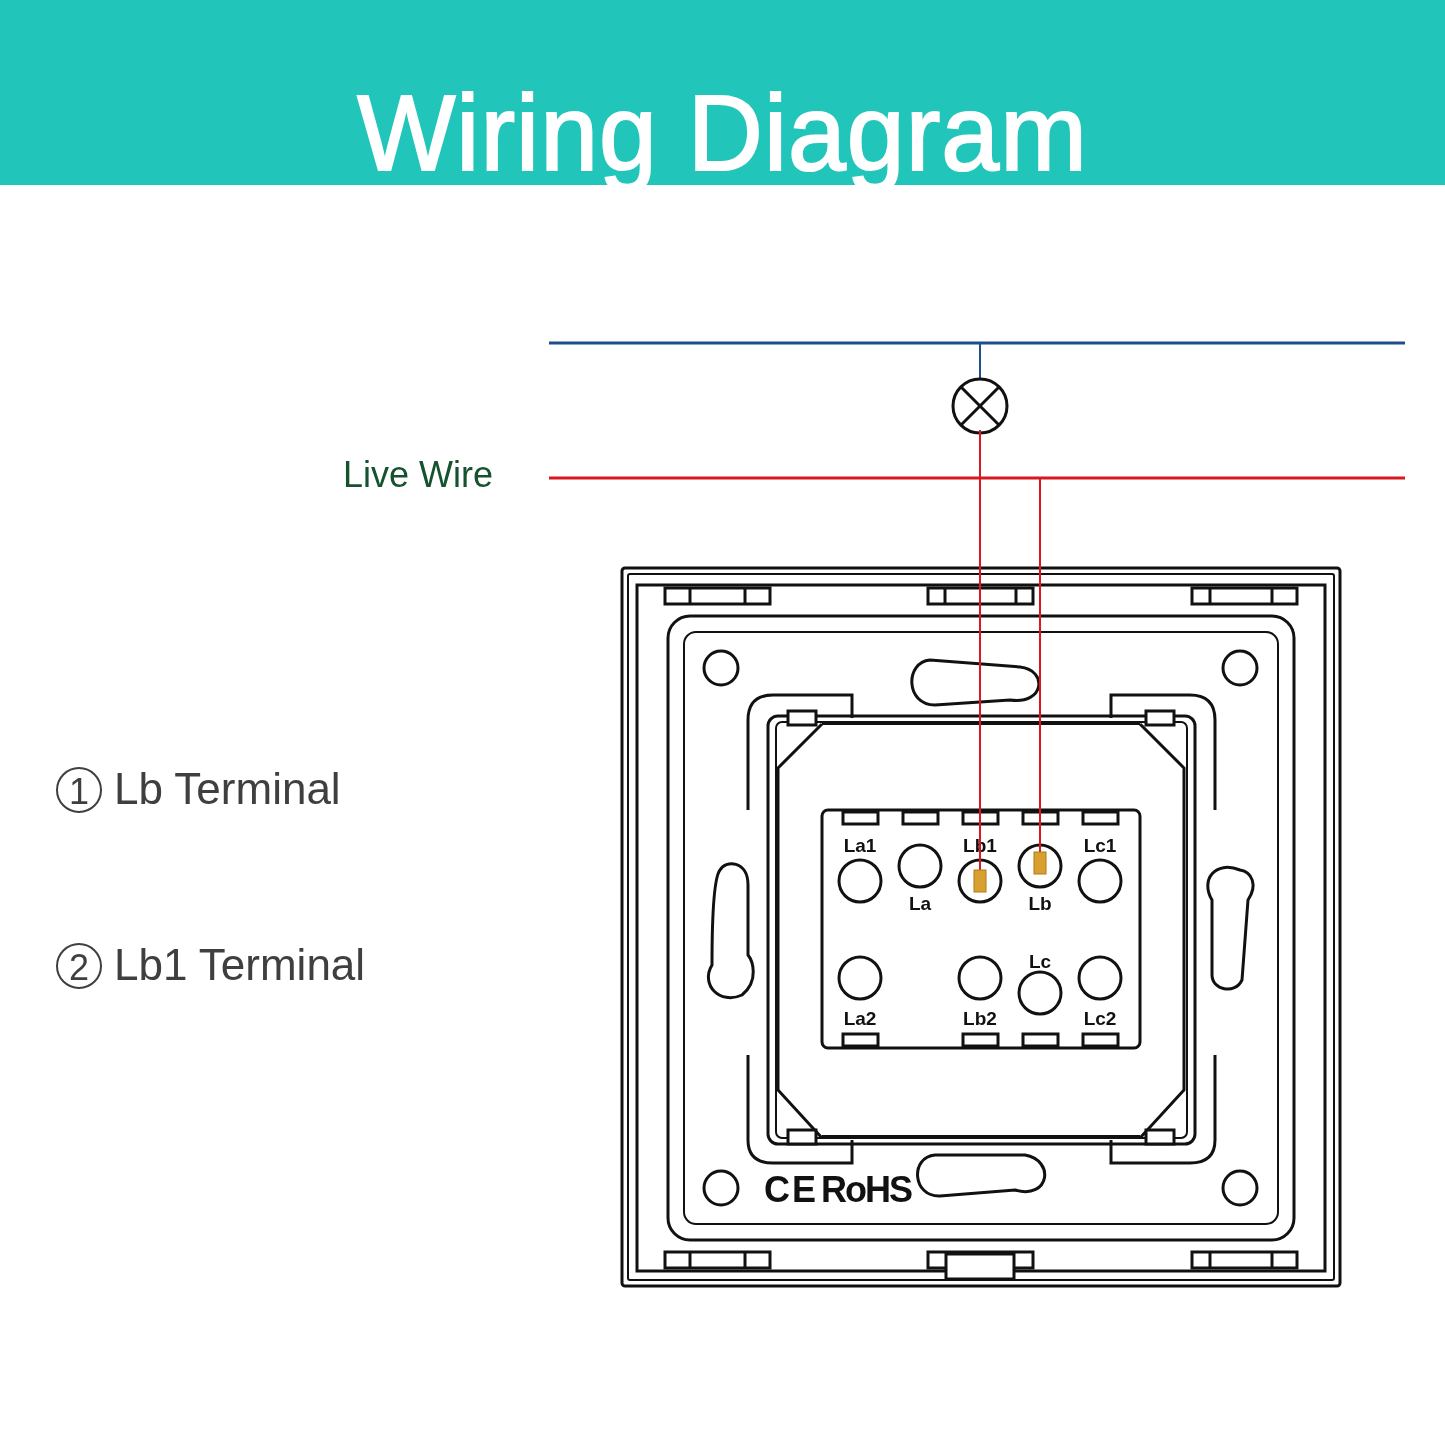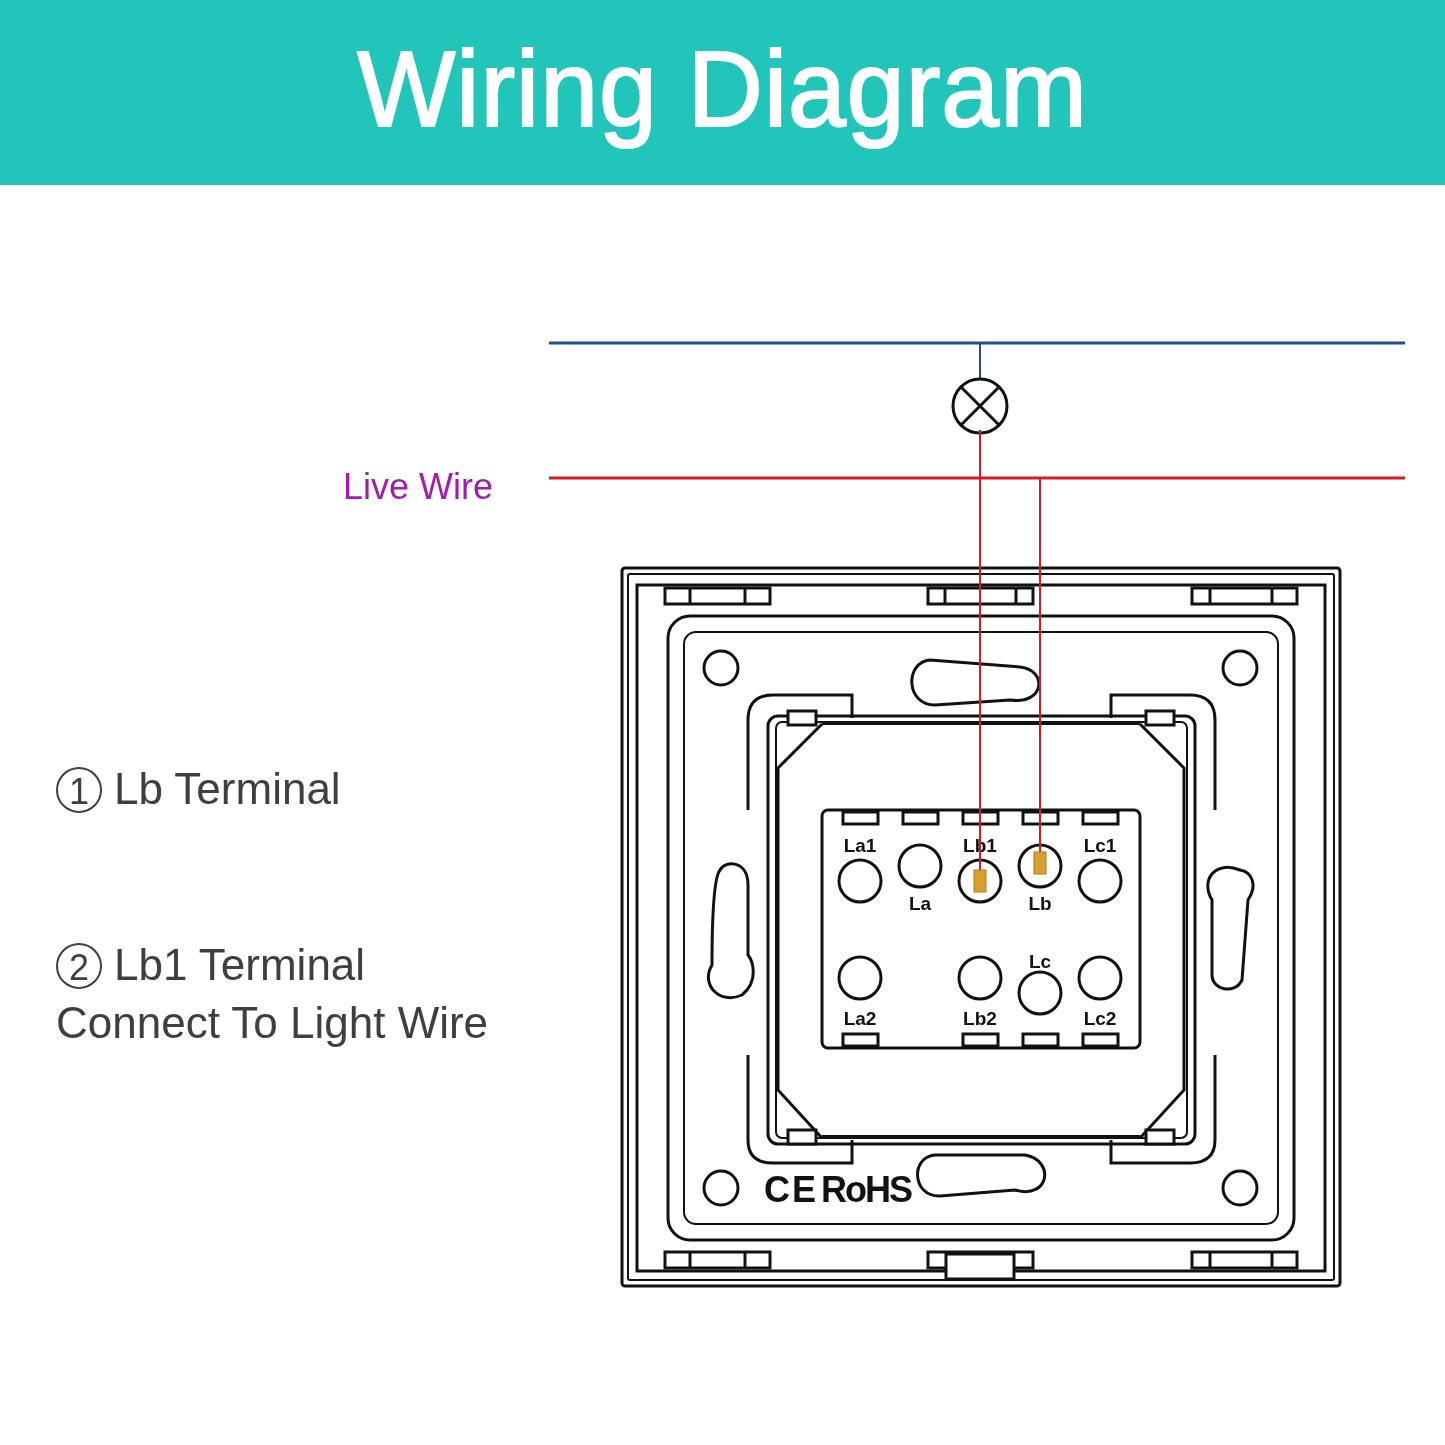--- a/index.html
+++ b/index.html
@@ -1,19 +1,19 @@
 <!DOCTYPE html>
 <html><head>
   <meta charset="utf-8">
   <style>
     html, body { margin: 0; padding: 0; background: #ffffff; }
     body { width: 1445px; height: 1445px; position: relative; overflow: hidden; font-family: "Liberation Sans", sans-serif; }
-    .banner { position: absolute; left: 0; top: 0; width: 1445px; height: 185px; background: #22c5b9; display: flex; align-items: center; justify-content: center; }
+    .banner { position: absolute; left: 0; top: 0; width: 1445px; height: 185px; background: #22c5b9; display: flex; align-items: flex-end; justify-content: center; }
     .banner h1 { margin: 0; color: #ffffff; font-family: "Liberation Sans", sans-serif; font-weight: 400; font-size: 104px; letter-spacing: 1px; transform: scaleY(1.04); -webkit-text-stroke: 2px #ffffff; line-height: 1; margin-top: -8px; }
-    .live-label { position: absolute; left: 343px; top: 455px; color: #a21caf; font-size: 36px; line-height: 40px; margin-top: 12px; }
+    .live-label { position: absolute; left: 343px; top: 455px; color: #14532d; font-size: 36px; line-height: 40px; }
     .instr { position: absolute; left: 56px; color: #3f3f3f; font-size: 44px; line-height: 58px; white-space: nowrap; }
     .instr .line { display: block; }
     .instr1 { top: 760px; }
     .instr2 { top: 936px; }
     .num { display: inline-block; width: 46px; height: 46px; border: 2px solid #3f3f3f; border-radius: 50%; font-size: 36px; line-height: 46px; text-align: center; vertical-align: 0px; margin-right: 12px; box-sizing: border-box; }
     svg.diagram { position: absolute; left: 0; top: 0; }
     .tlabel { font-family: "Liberation Sans", sans-serif; font-weight: 700; font-size: 19px; fill: #111; }
     .mark { font-family: "Liberation Sans", sans-serif; font-weight: 700; font-size: 36px; fill: #111; }
   </style>
 </head>
@@ -132,14 +132,13 @@
 </svg>
 
 <div class="live-label">Live Wire</div>
 
 <div class="instr instr1">
   <span class="line"><span class="num">1</span><span>Lb Terminal</span></span>
 </div>
 
 <div class="instr instr2">
   <span class="line"><span class="num">2</span><span>Lb1 Terminal</span></span>
-  <span class="line">Connect To Light Wire</span>
 </div>
 
 </body></html>

